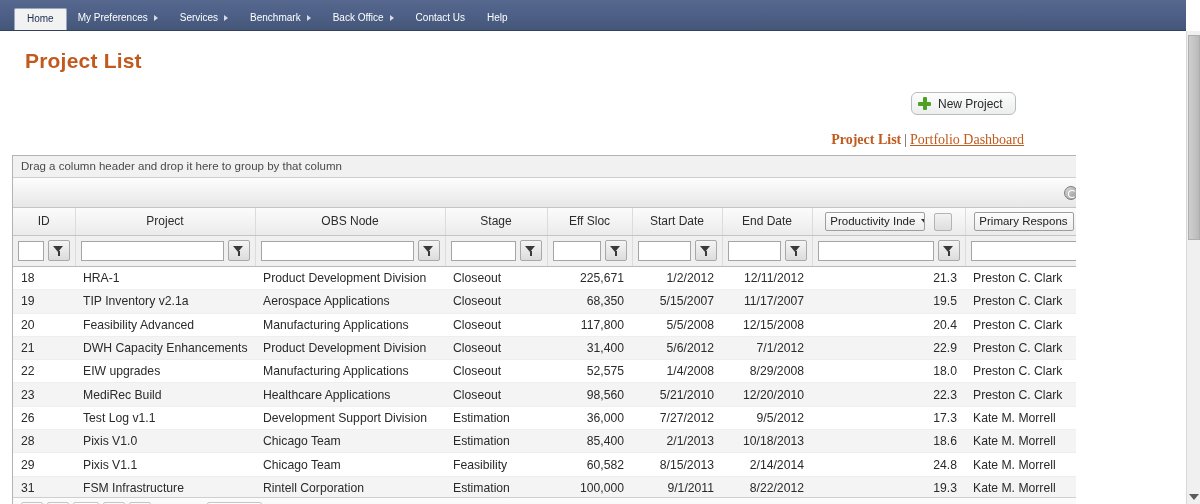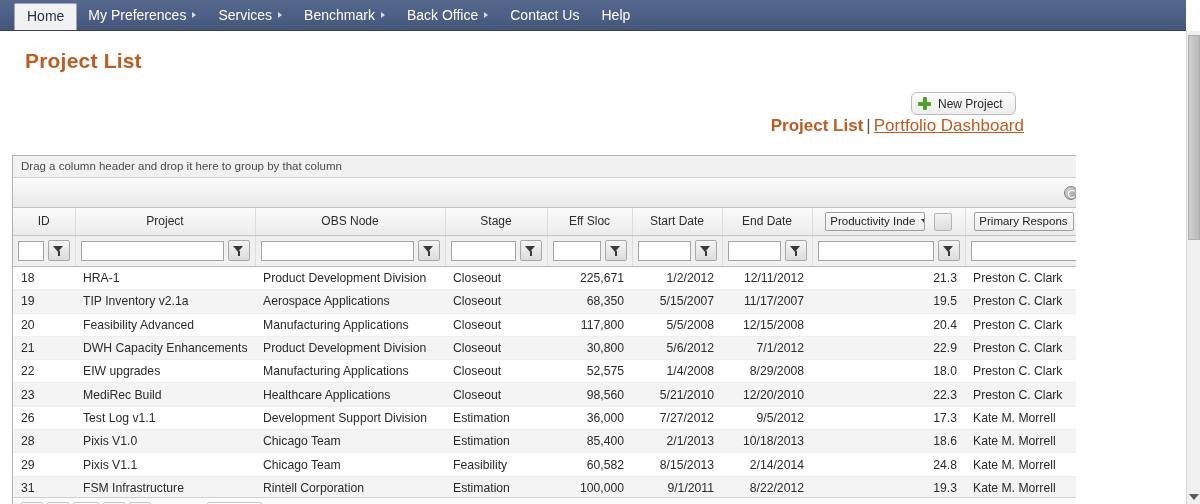--- a/index.html
+++ b/index.html
@@ -16,21 +16,21 @@
     height: 31px;
     background: linear-gradient(to bottom, #56688e 0%, #4e6087 45%, #445779 100%);
     border-bottom: 1px solid #33415c;
     display: flex;
     align-items: flex-end;
     padding-left: 14px;
     position: relative;
   }
   .nav-item {
     color: #ffffff;
-    font-size: 14px;
+    font-size: 10px;
     padding: 5px 11px 7px 11px;
     white-space: nowrap;
     display: flex;
     align-items: center;
     gap: 6px;
     cursor: default;
   }
   .nav-item.active {
     background: #f2f2f2;
     color: #203050;
@@ -98,24 +98,25 @@
     position: absolute;
     background: #4fa024;
     border-radius: 1px;
   }
   .plus-icon::before { left: 5px; top: 0; width: 4px; height: 13px; }
   .plus-icon::after  { top: 5px; left: 0; width: 13px; height: 4px; }
 
   .links-row {
     position: absolute;
     right: 52px;
-    top: 85px;
-    font-size: 17px;
+    top: 101px;
+    font-size: 14px;
     color: #c05a1e;
     font-weight: bold;
+    font-family: Liberation Serif, serif;
   }
   .links-row .sep { color: #555; font-weight: normal; padding: 0 3px; }
   .links-row a {
     color: #c05a1e;
     text-decoration: underline;
     font-weight: normal;
   }
 
   
   .grid-panel {
@@ -684,21 +685,21 @@
                         <path d="M2 9l2.5-3 2 2 3-4.5 2.5 2" stroke="#d8a020" stroke-width="1.5" fill="none"></path>
                       </svg>
                     </div>
                   </td>
                 </tr>
                 <tr class="data-row alt">
                   <td class="cell ">21</td>
                   <td class="cell ">DWH Capacity Enhancements</td>
                   <td class="cell ">Product Development Division</td>
                   <td class="cell ">Closeout</td>
-                  <td class="cell num">30,800</td>
+                  <td class="cell num">31,400</td>
                   <td class="cell num">5/6/2012</td>
                   <td class="cell num">7/1/2012</td>
                   <td class="cell num">22.9</td>
                   <td class="cell ">Preston C. Clark</td>
                   <td class="cell">
                     <div class="row-actions">
                       <svg class="ic" width="13" height="13" viewBox="0 0 13 13">
                         <path d="M2 11l1-3 6-6 2 2-6 6-3 1z" fill="#5e5e5e"></path>
                         <path d="M9.5 1.5l2 2" stroke="#444" stroke-width="1.4" fill="none"></path>
                       </svg>

